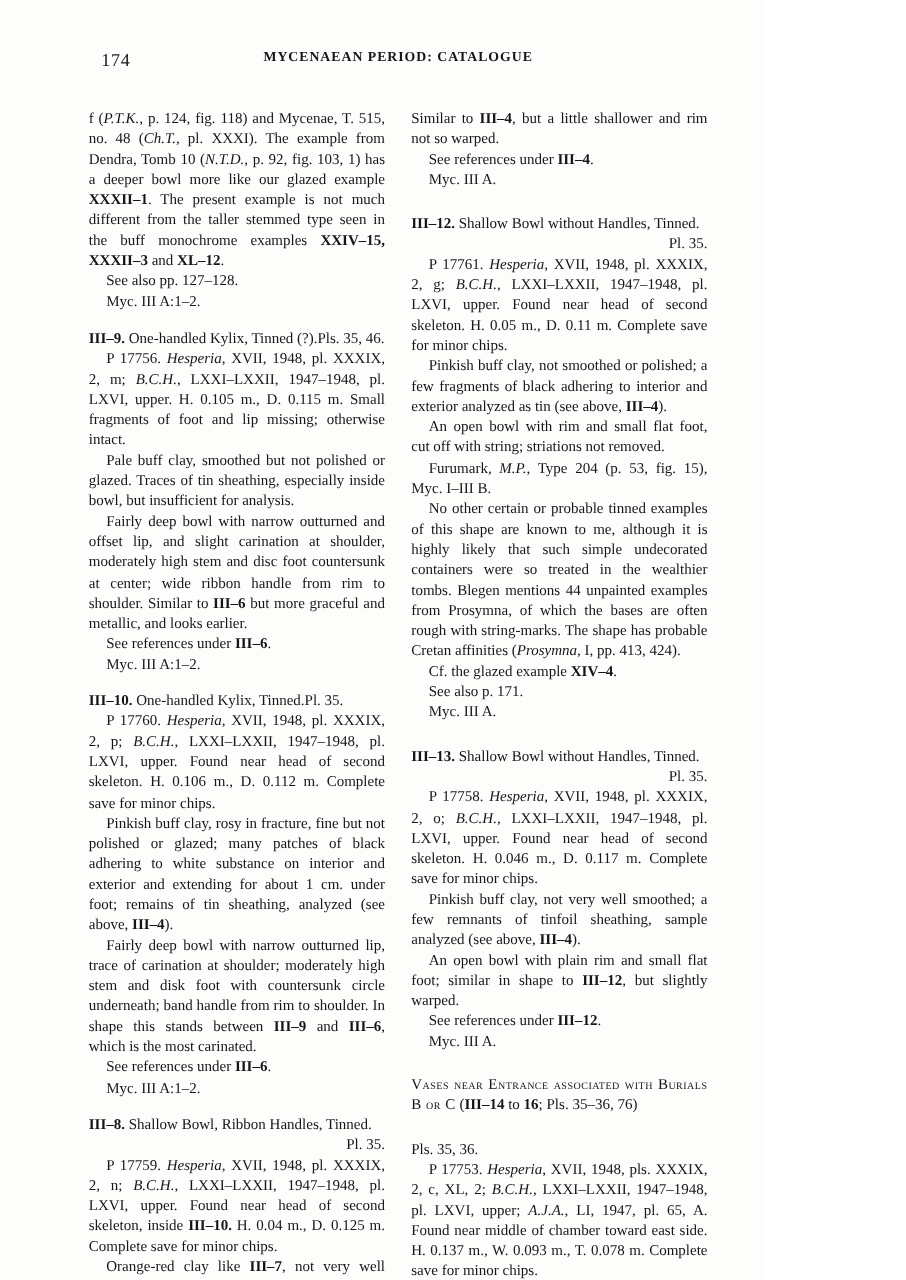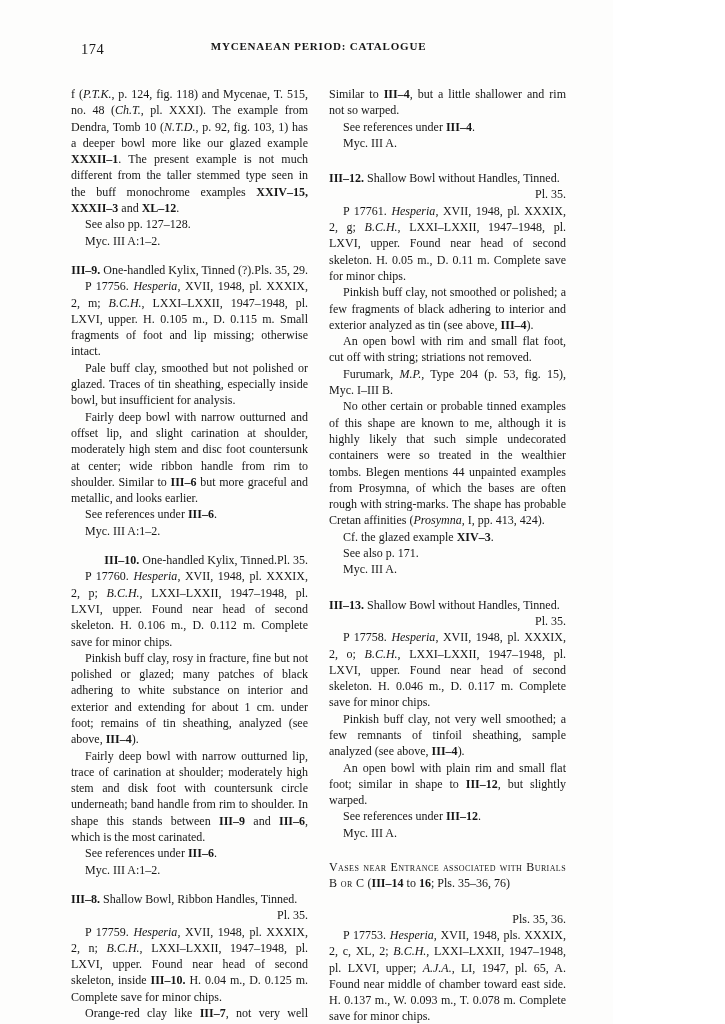--- a/index.html
+++ b/index.html
@@ -22,21 +22,21 @@
   .title {
     display: block; text-align: center;
     font-weight: bold; font-size: 11px; letter-spacing: 0.8px;
   }
   .body { display: flex; gap: 21px; }
   .col { width: 305px; font-size: 12px; line-height: 16.3px; }
   p.cont, p.para, p.section { text-align: justify; }
   p.para { text-indent: 14px; }
   .entry { margin-top: 13px; }
   .col-right .entry { margin-top: 19px; }
-  .entry-inline { display: flex; justify-content: flex-end; align-items: baseline; }
+  .entry-inline { display: flex; justify-content: flex-start; align-items: baseline; }
   .entry .plate { text-align: right; white-space: nowrap; }
   .entry .plate-line { text-align: right; }
   p.section { margin-top: 18px; }
   .sc { font-variant: small-caps; letter-spacing: 0.4px; }
   b { font-weight: bold; }
   i { font-style: italic; }
 </style>
 </head>
 <body>
 
@@ -45,21 +45,21 @@
     <span class="page-num">174</span>
     <span class="title">MYCENAEAN PERIOD: CATALOGUE</span>
   </div>
   <div class="body">
     <div class="col col-left" id="col-left">
         <p class="cont">f (<i>P.T.K.</i>, p. 124, fig. 118) and Mycenae, T. 515, no. 48 (<i>Ch.T.</i>, pl. XXXI). The example from Dendra, Tomb 10 (<i>N.T.D.</i>, p. 92, fig. 103, 1) has a deeper bowl more like our glazed example <b>XXXII–1</b>. The present example is not much different from the taller stemmed type seen in the buff monochrome examples <b>XXIV–15, XXXII–3</b> and <b>XL–12</b>.</p>
         <p class="para">See also pp. 127–128.</p>
         <p class="para">Myc. III A:1–2.</p>
         <div class="entry entry-inline">
           <span class="entry-title"><b>III–9.</b> One-handled Kylix, Tinned (?).</span>
-          <span class="plate">Pls. 35, 29.</span>
+          <span class="plate">Pls. 35, 46.</span>
         </div>
         <p class="para">P 17756. <i>Hesperia</i>, XVII, 1948, pl. XXXIX, 2, m; <i>B.C.H.</i>, LXXI–LXXII, 1947–1948, pl. LXVI, upper. H. 0.105 m., D. 0.115 m. Small fragments of foot and lip missing; otherwise intact.</p>
         <p class="para">Pale buff clay, smoothed but not polished or glazed. Traces of tin sheathing, especially inside bowl, but insufficient for analysis.</p>
         <p class="para">Fairly deep bowl with narrow outturned and offset lip, and slight carination at shoulder, moderately high stem and disc foot countersunk at center; wide ribbon handle from rim to shoulder. Similar to <b>III–6</b> but more graceful and metallic, and looks earlier.</p>
         <p class="para">See references under <b>III–6</b>.</p>
         <p class="para">Myc. III A:1–2.</p>
         <div class="entry entry-inline">
           <span class="entry-title"><b>III–10.</b> One-handled Kylix, Tinned.</span>
           <span class="plate">Pl. 35.</span>
         </div>
@@ -81,21 +81,21 @@
         <p class="para">Myc. III A.</p>
         <div class="entry">
           <div class="entry-title"><b>III–12.</b> Shallow Bowl without Handles, Tinned.</div>
           <div class="plate plate-line">Pl. 35.</div>
         </div>
         <p class="para">P 17761. <i>Hesperia</i>, XVII, 1948, pl. XXXIX, 2, g; <i>B.C.H.</i>, LXXI–LXXII, 1947–1948, pl. LXVI, upper. Found near head of second skeleton. H. 0.05 m., D. 0.11 m. Complete save for minor chips.</p>
         <p class="para">Pinkish buff clay, not smoothed or polished; a few fragments of black adhering to interior and exterior analyzed as tin (see above, <b>III–4</b>).</p>
         <p class="para">An open bowl with rim and small flat foot, cut off with string; striations not removed.</p>
         <p class="para">Furumark, <i>M.P.</i>, Type 204 (p. 53, fig. 15), Myc. I–III B.</p>
         <p class="para">No other certain or probable tinned examples of this shape are known to me, although it is highly likely that such simple undecorated containers were so treated in the wealthier tombs. Blegen mentions 44 unpainted examples from Prosymna, of which the bases are often rough with string-marks. The shape has probable Cretan affinities (<i>Prosymna</i>, I, pp. 413, 424).</p>
-        <p class="para">Cf. the glazed example <b>XIV–3</b>.</p>
+        <p class="para">Cf. the glazed example <b>XIV–4</b>.</p>
         <p class="para">See also p. 171.</p>
         <p class="para">Myc. III A.</p>
         <div class="entry">
           <div class="entry-title"><b>III–13.</b> Shallow Bowl without Handles, Tinned.</div>
           <div class="plate plate-line">Pl. 35.</div>
         </div>
         <p class="para">P 17758. <i>Hesperia</i>, XVII, 1948, pl. XXXIX, 2, o; <i>B.C.H.</i>, LXXI–LXXII, 1947–1948, pl. LXVI, upper. Found near head of second skeleton. H. 0.046 m., D. 0.117 m. Complete save for minor chips.</p>
         <p class="para">Pinkish buff clay, not very well smoothed; a few remnants of tinfoil sheathing, sample analyzed (see above, <b>III–4</b>).</p>
         <p class="para">An open bowl with plain rim and small flat foot; similar in shape to <b>III–12</b>, but slightly warped.</p>
         <p class="para">See references under <b>III–12</b>.</p>

